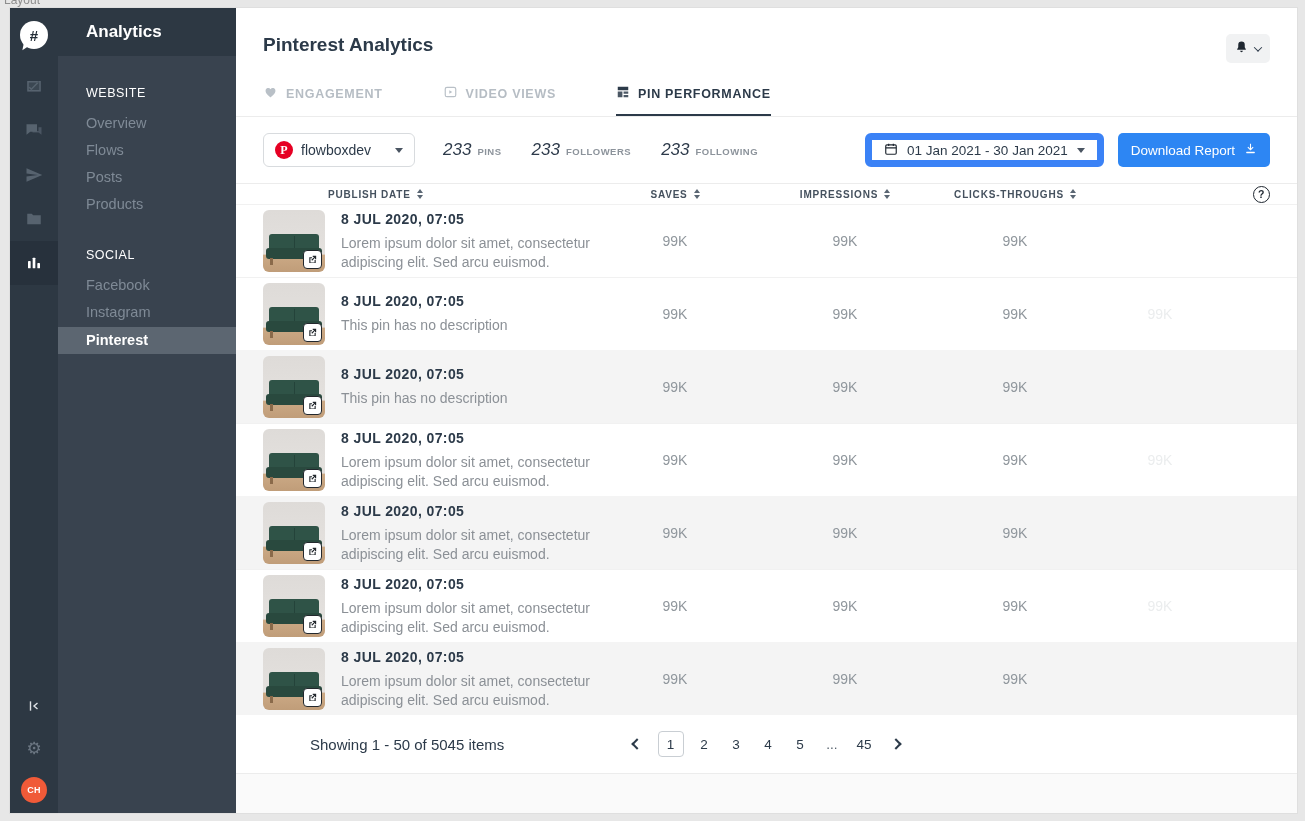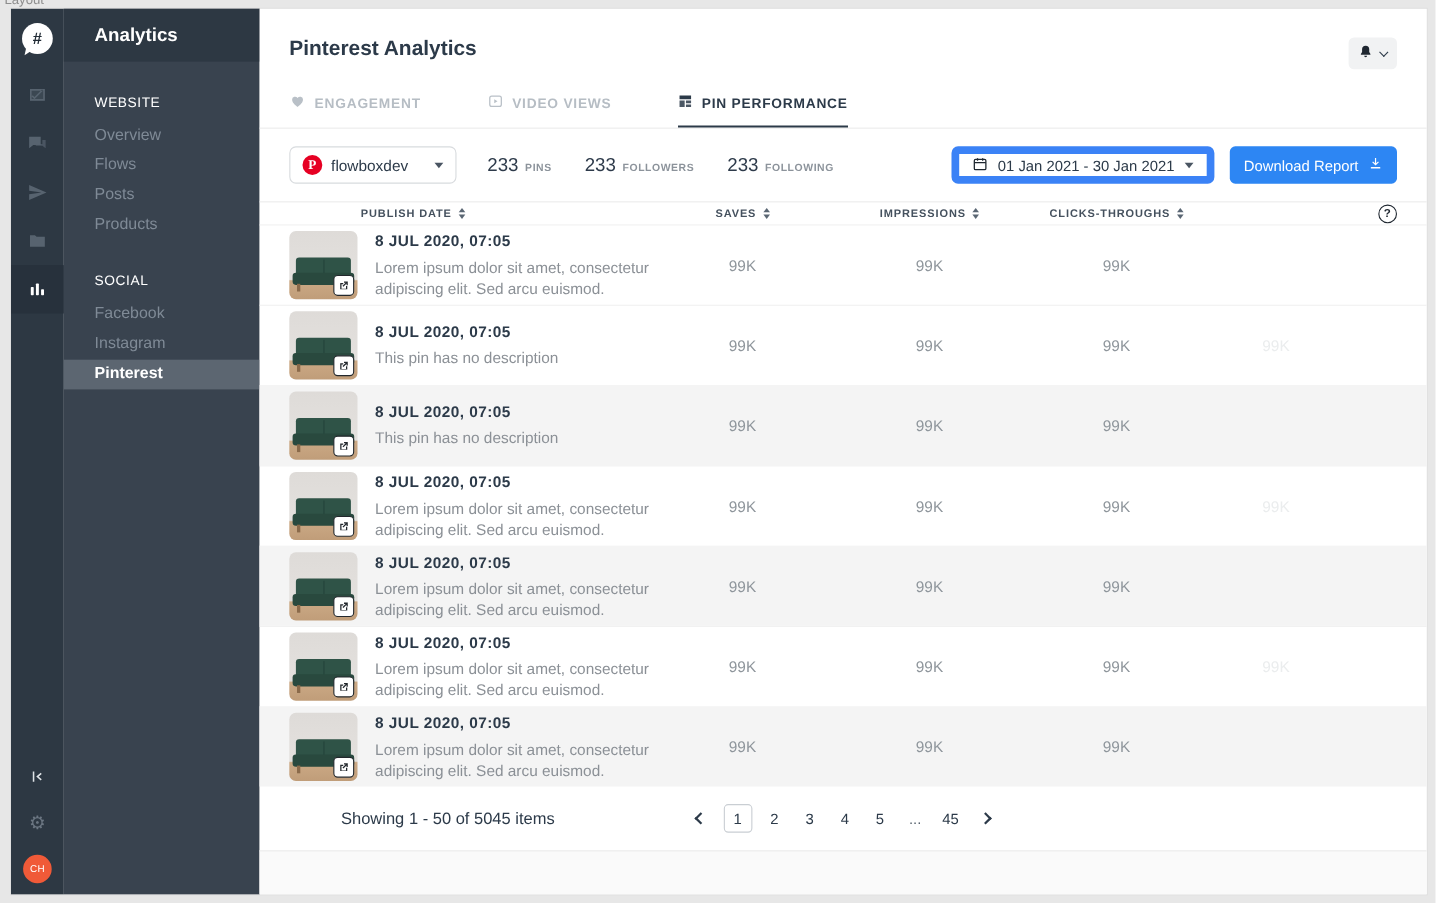--- a/index.html
+++ b/index.html
@@ -19,21 +19,21 @@
   .rail { width:48px; background:#2d3843; display:flex; flex-direction:column; align-items:center; flex-shrink:0; }
   .rail-logo { margin:13px 0 16px; width:28px; height:28px; background:#fff; border-radius:50%; display:flex; align-items:center; justify-content:center; font-weight:bold; font-size:15px; color:#222c36; position:relative; }
   .rail-logo:after { content:""; position:absolute; left:3px; bottom:-2px; width:0; height:0; border-left:7px solid #fff; border-bottom:7px solid transparent; transform:rotate(12deg); }
   .rail-logo span { position:relative; z-index:1; }
   .rail-item { width:48px; height:44px; display:flex; align-items:center; justify-content:center; color:#57636f; }
   .rail-item svg { display:block; }
   .rail-item.active { background:#27313c; color:#ffffff; }
   .rail-bottom { margin-top:auto; display:flex; flex-direction:column; align-items:center; padding-bottom:10px; }
   .rail-bottom .rail-item { height:42px; }
   .gear-glyph { font-size:17px; color:#6b7682; line-height:1; }
-  .avatar { width:26px; height:26px; border-radius:50%; background:#f05a38; color:#fff; font-size:9px; font-weight:normal; display:flex; align-items:center; justify-content:center; letter-spacing:.3px; margin-top:8px; }
+  .avatar { width:26px; height:26px; border-radius:50%; background:#f05a38; color:#fff; font-size:9px; font-weight:bold; display:flex; align-items:center; justify-content:center; letter-spacing:.3px; margin-top:8px; }
 
   
   .sidebar { width:178px; background:#39434f; flex-shrink:0; display:flex; flex-direction:column; }
   .sidebar-header { height:48px; background:#2d3843; display:flex; align-items:center; padding-left:28px; color:#fff; font-size:17px; font-weight:bold; flex-shrink:0; }
   .side-section-label { padding:16px 28px 10px; color:#fff; font-size:12.5px; font-weight:normal; letter-spacing:.5px; }
   .side-item { padding:5px 28px; font-size:14.5px; color:#7f8a96; line-height:15px; margin:1px 0; cursor:default; }
   .side-item.active { background:#5c6671; color:#fff; font-weight:bold; padding-top:6px; padding-bottom:6px; }
   .side-gap { height:14px; }
 
   
@@ -48,21 +48,21 @@
   .tab svg { flex-shrink:0; }
   .tab.active { color:#2c3a49; box-shadow:inset 0 -2px 0 #2c3a49; }
 
   .toolbar { padding:16px 27px; border-bottom:1px solid #ececec; display:flex; align-items:center; }
   .account-select { width:152px; height:34px; border:1px solid #d8dbde; border-radius:6px; display:flex; align-items:center; gap:8px; padding:0 11px; cursor:pointer; background:#fff; }
   .p-logo { width:18px; height:18px; border-radius:50%; background:#e60023; color:#fff; font-size:12px; font-weight:bold; display:flex; align-items:center; justify-content:center; font-family:"Liberation Serif", serif; }
   .account-name { font-size:14px; color:#2c3a49; flex:1; text-align:left; }
   .caret { width:0; height:0; border-left:4px solid transparent; border-right:4px solid transparent; border-top:5px solid #4a5562; }
   .stats { display:flex; gap:30px; margin-left:28px; align-items:baseline; }
   .stat { display:flex; align-items:baseline; gap:6px; }
-  .stat-value { font-size:17px; font-weight:500; color:#2d3a4a; }
+  .stat-value { font-size:17px; font-weight:500; color:#2d3a4a;font-style:italic; }
   .stat-label { font-size:9.5px; font-weight:bold; letter-spacing:.5px; color:#8c939b; }
   .toolbar-spacer { flex:1; }
   .date-picker { height:34px; border:7px solid #3b82f6; border-radius:6px; display:flex; align-items:center; gap:9px; padding:0 12px; font-size:13.5px; color:#2c3a49; cursor:pointer; background:#fff; }
   .download-btn { height:34px; margin-left:14px; background:#2d86f3; border:none; border-radius:5px; color:#fff; font-size:13.5px; font-weight:500; display:flex; align-items:center; gap:9px; padding:0 13px; cursor:pointer; font-family:"Liberation Sans", sans-serif; }
 
   .tgrid { display:grid; grid-template-columns:minmax(0,1fr) 170px 170px 170px 120px 50px; align-items:center; padding:0 27px; }
   .table-head { height:42px; }
   .th { font-size:10px; font-weight:bold; letter-spacing:.8px; color:#45515e; display:flex; align-items:center; justify-content:center; gap:6px; cursor:pointer; }
   .th.left { justify-content:flex-start; padding-left:65px; }
   .th.end { justify-content:flex-end; cursor:default; }

